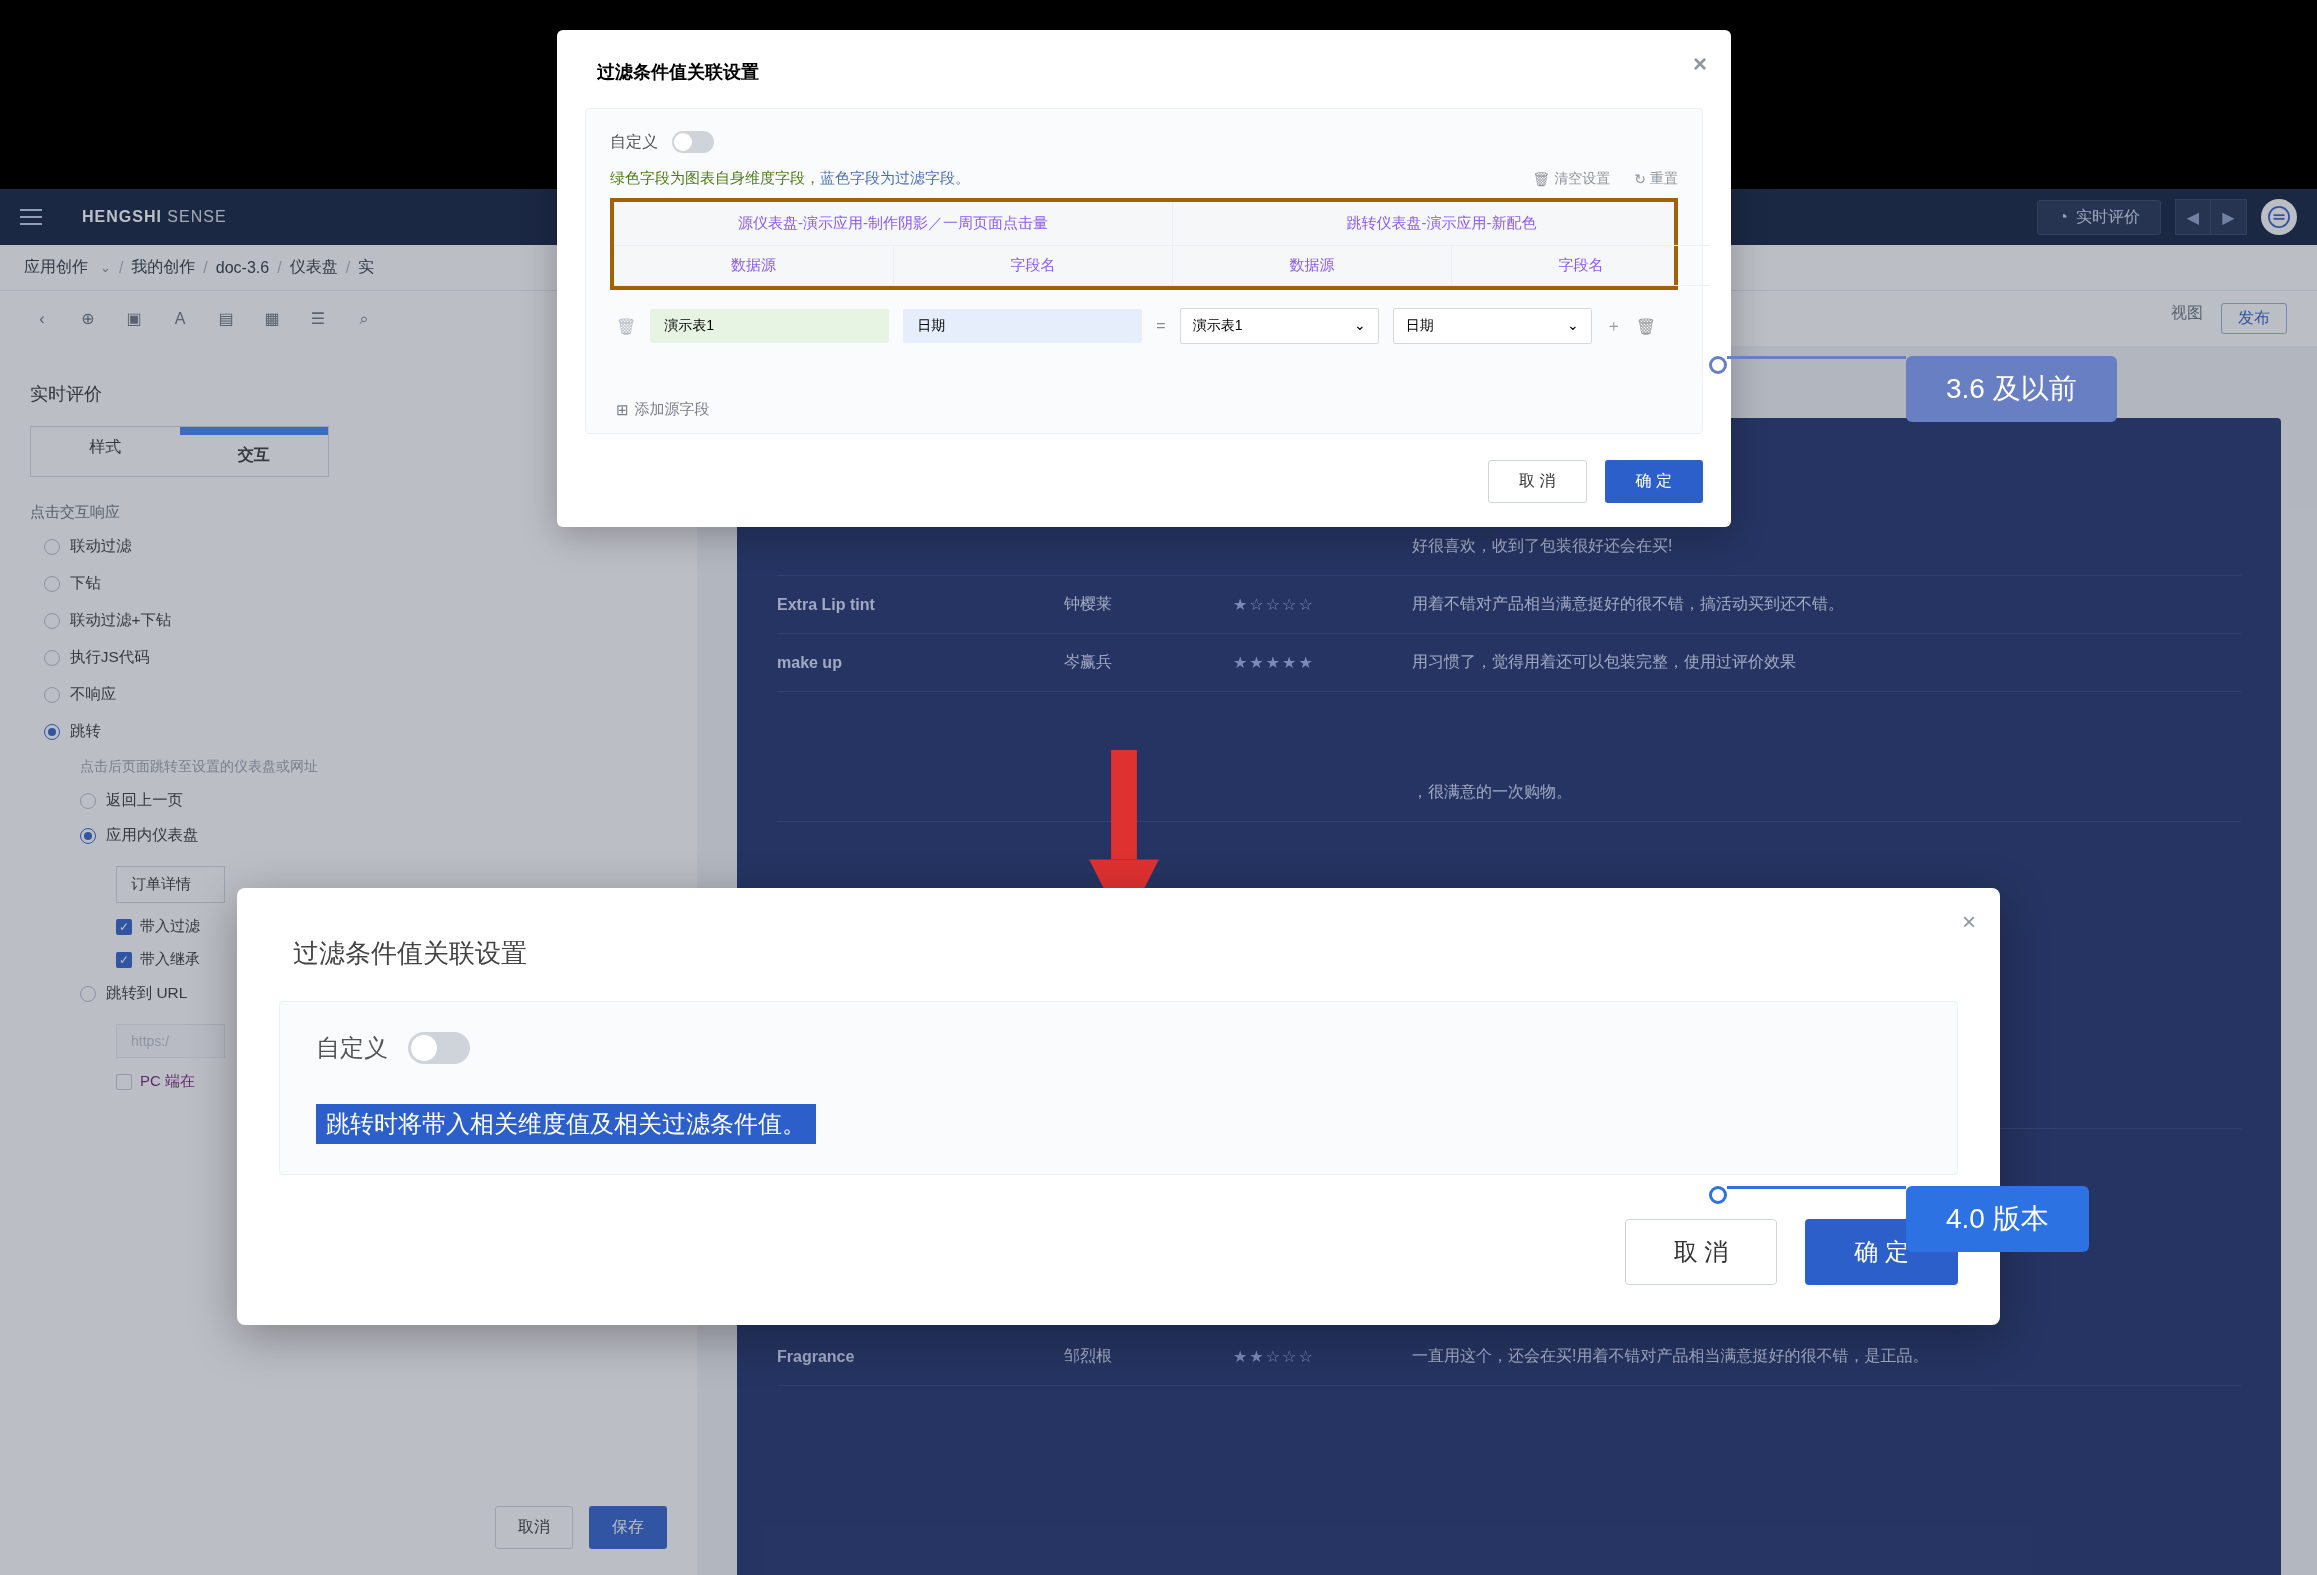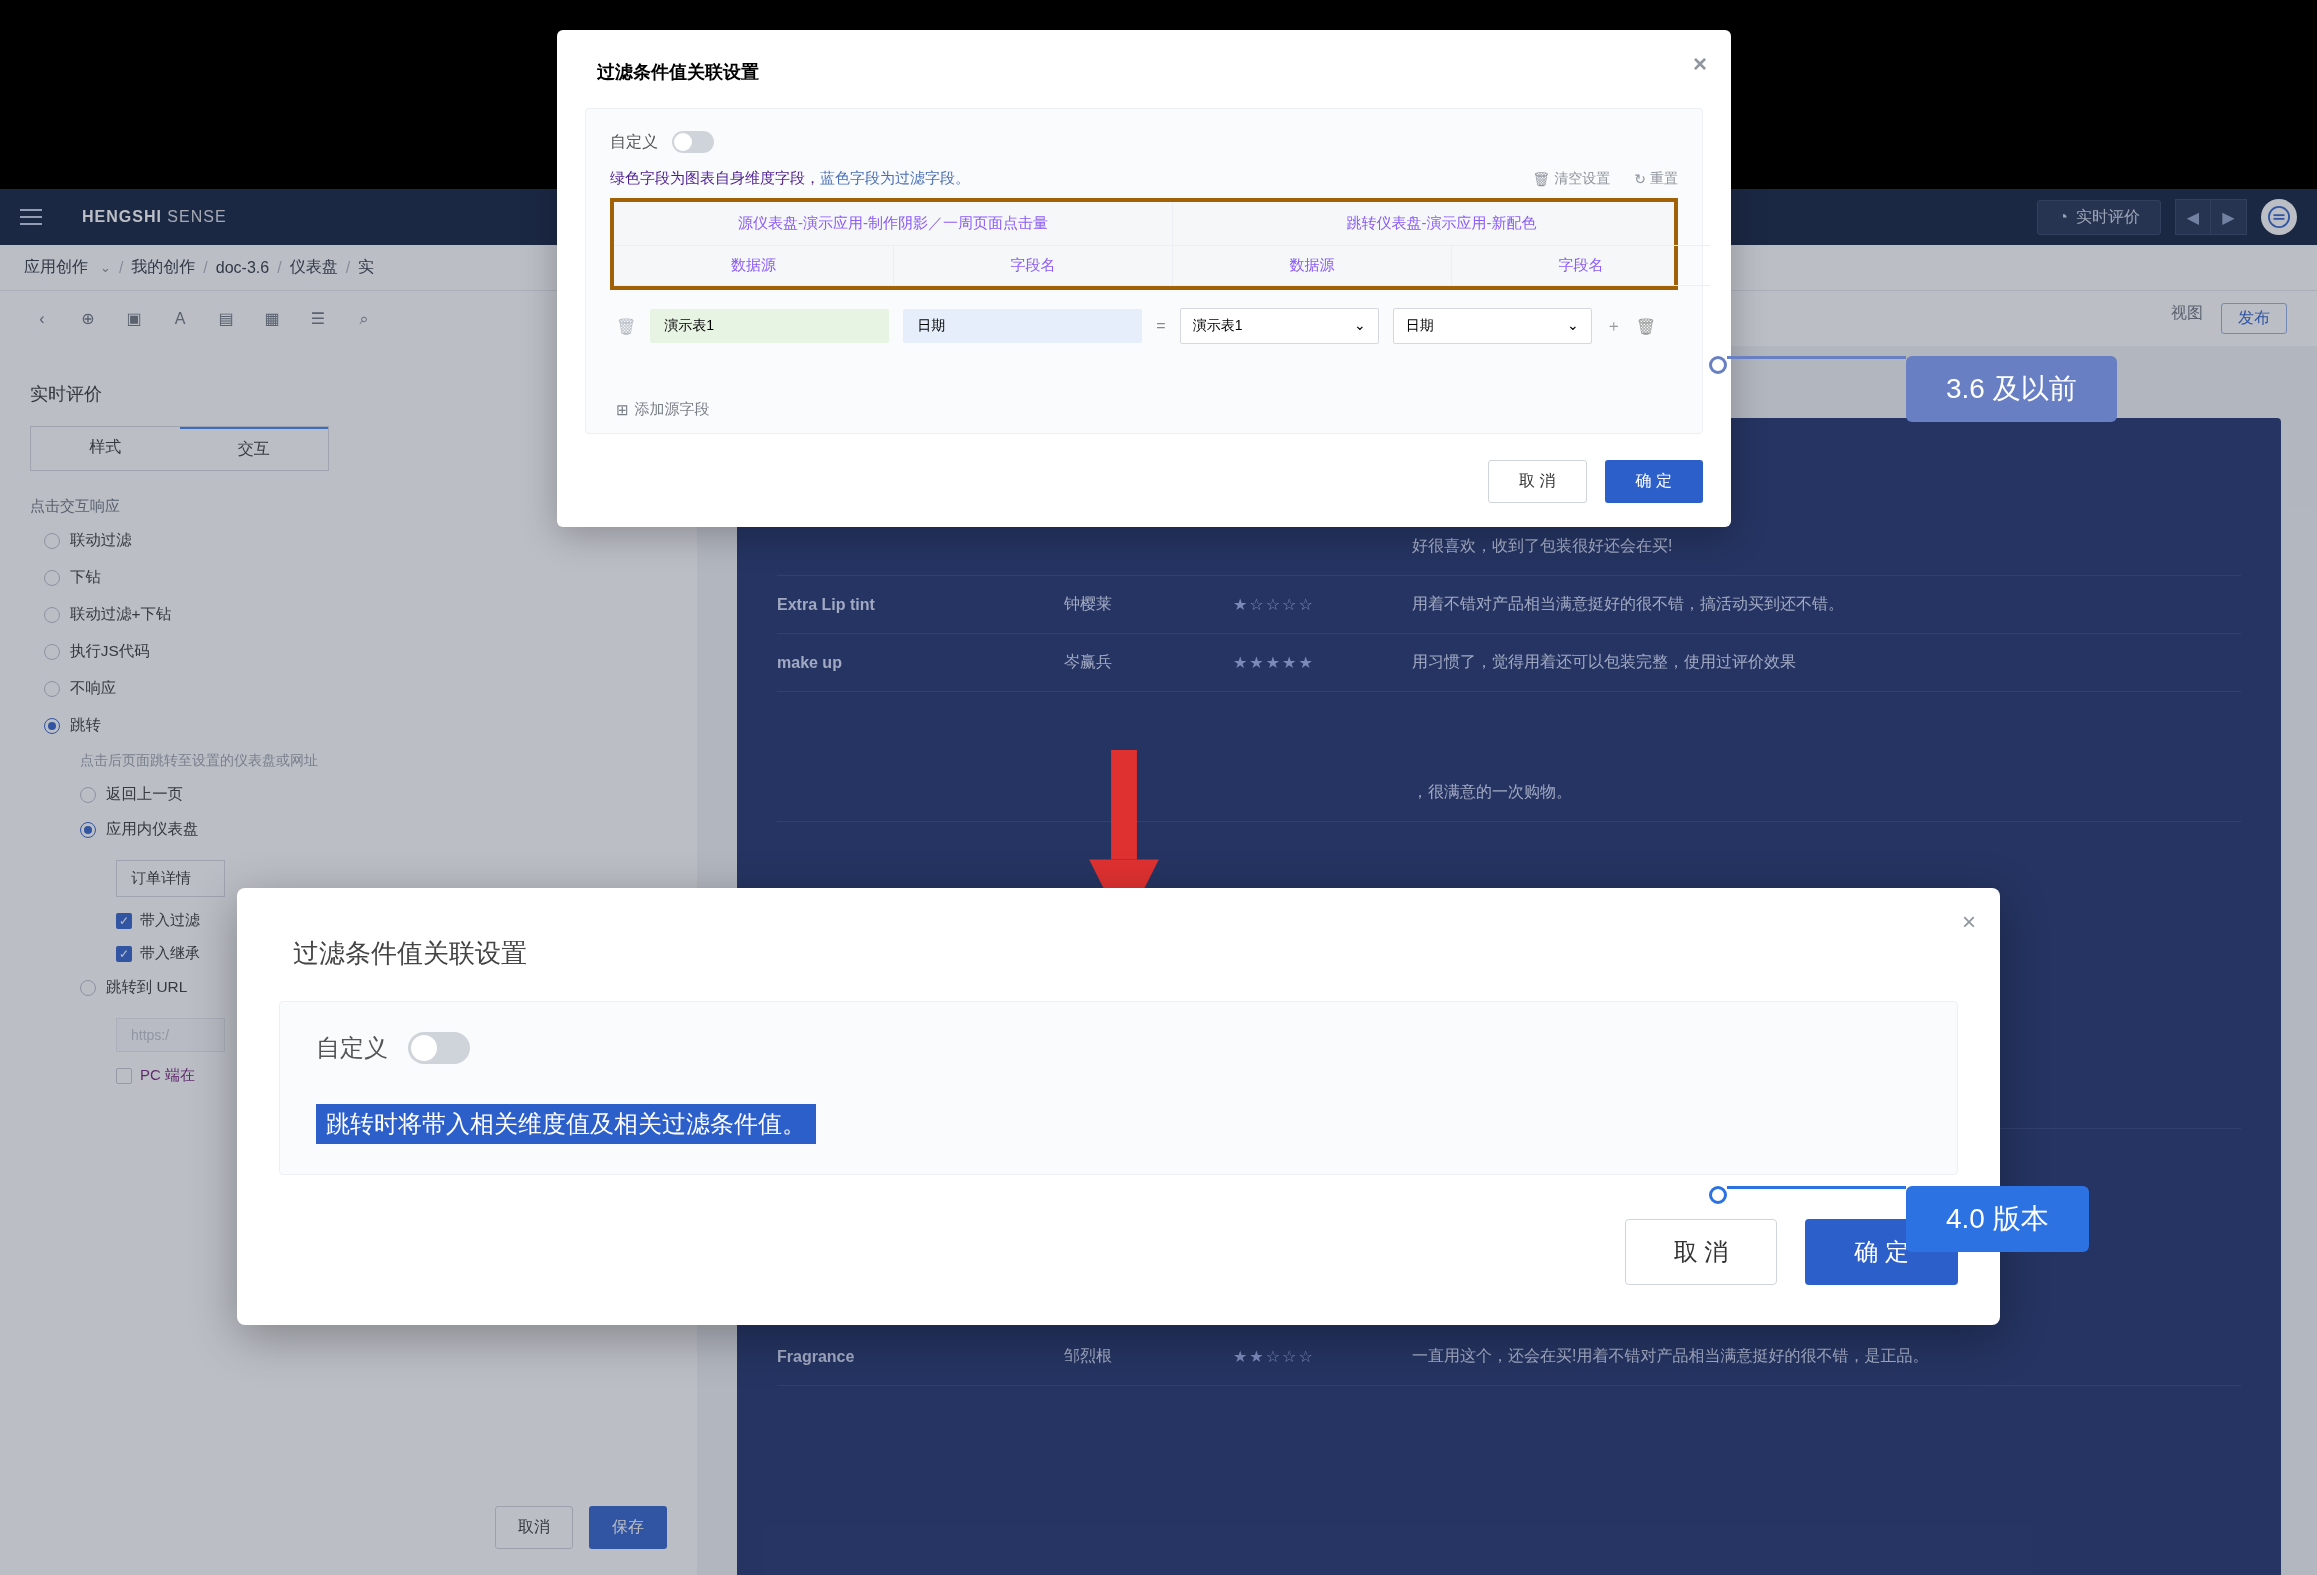--- a/index.html
+++ b/index.html
@@ -65,21 +65,21 @@
   .leftpanel {
     position: absolute;
     top: 346px; left: 0; width: 697px; bottom: 0;
     background: #fff;
     padding: 36px 30px 20px 30px;
     font-size: 16px; color: #333;
   }
   .leftpanel h3 { font-size: 18px; font-weight: 500; margin-bottom: 20px; }
   .tabswitch { display: flex; border: 1px solid #d5d9df; width: 299px; margin-bottom: 26px; }
   .tabswitch div { flex:1; text-align:center; padding: 10px 0; cursor:pointer; }
-  .tabswitch .active { border-top: 2px solid #3b82f6; font-weight: 400; }
+  .tabswitch .active { border-top: 8px solid #3b82f6; font-weight: 700; }
   .section-lbl { color: #6a727d; font-size: 15px; margin: 10px 0 14px; }
   .radio-list { display: flex; flex-direction: column; gap: 16px; padding-left: 14px; }
   .radio-row { display: flex; align-items: center; gap: 10px; font-size: 15.4px; }
   .radio { width: 16px; height:16px; border: 1.5px solid #b7bdc6; border-radius:50%; position:relative; }
   .radio.on { border-color: #2c5fc9; }
   .radio.on::after { content:""; position:absolute; inset:3px; border-radius:50%; background:#2c5fc9; }
   .sub { padding-left: 36px; display:flex; flex-direction:column; gap:14px; }
   .hint { color: #9aa1aa; font-size: 14px; }
   .selbox { margin-top:6px; border:1px solid #d5d9df; padding: 8px 14px; width: 109px; font-size:15px; }
   .chk-row { display:flex; align-items:center; gap:8px; font-size:15px; }
@@ -122,21 +122,21 @@
     padding-bottom: 24px;
   }
   .modalA .mh { padding: 30px 40px 24px; font-size: 18px; font-weight:600; position:relative; }
   .modalA .close, .modalB .close { position:absolute; top:20px; right:24px; font-size:24px; color:#90969f; cursor:pointer; }
   .modalA .body { padding: 0 28px; }
   .panelA { background: #fafbfc; border: 1px solid #eceff3; border-radius: 4px; padding: 22px 24px 14px; }
   .custrow { display:flex; align-items:center; gap: 14px; font-size:16px; color:#555; margin-bottom: 16px; }
   .toggle { width: 42px; height: 22px; border-radius: 11px; background:#cfd4db; position:relative; }
   .toggle::after { content:""; position:absolute; top:2px; left:2px; width:18px; height:18px; border-radius:50%; background:#fff; }
   .tiprow { display:flex; align-items:center; font-size:15px; margin-bottom: 10px; }
-  .tiprow .green { color:#4c1d95; }
+  .tiprow .green { color:#4d7c0f; }
   .tiprow .blue  { color:#4a6fb8; }
   .tiprow .r { margin-left:auto; display:flex; gap:24px; color:#90969f; font-size:14px; }
   .tiprow .r span { cursor:pointer; display:flex; align-items:center; gap:4px; }
   .gridA { display:grid; grid-template-columns: 279px 279px 279px 259px; border:4px solid #a16207; background:#f5f7f9; font-size:15px; color:#8b5cf6; }
   .gridA .hc { padding: 12px 0; text-align:center; border-bottom:1px solid #eceff3; }
   .gridA .hc.span2 { grid-column: span 2; border-left:1px solid #eceff3; }
   .gridA .hc.first { grid-column: span 2; }
   .gridA .sub { text-align:center; padding:10px 0; border-bottom:1px solid #eceff3; }
   .gridA .sub + .sub { border-left:1px solid #eceff3; }
   .rowA { display:flex; align-items:center; gap: 14px; padding: 18px 6px; }

